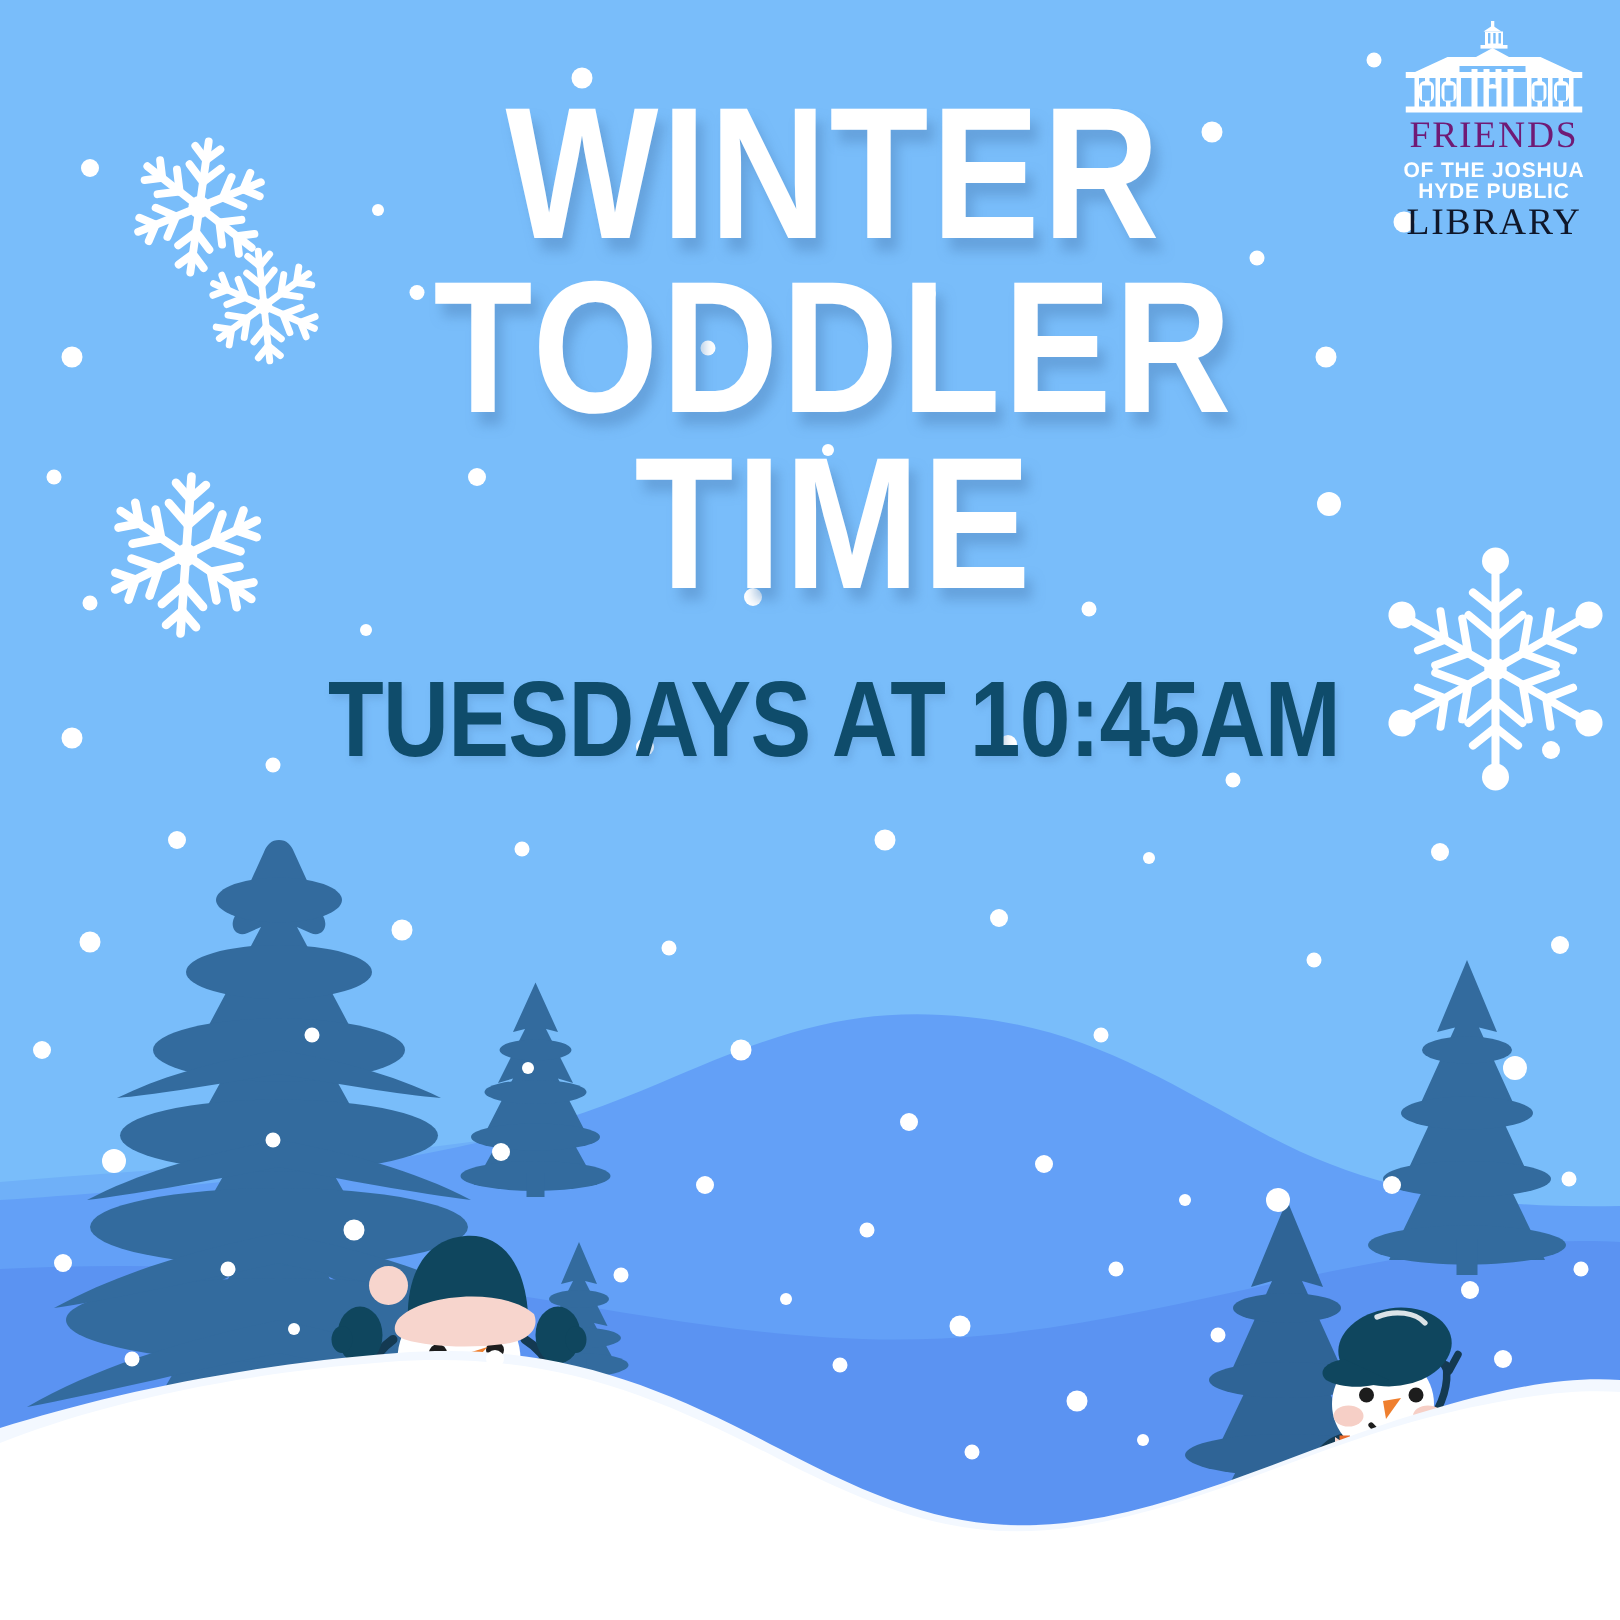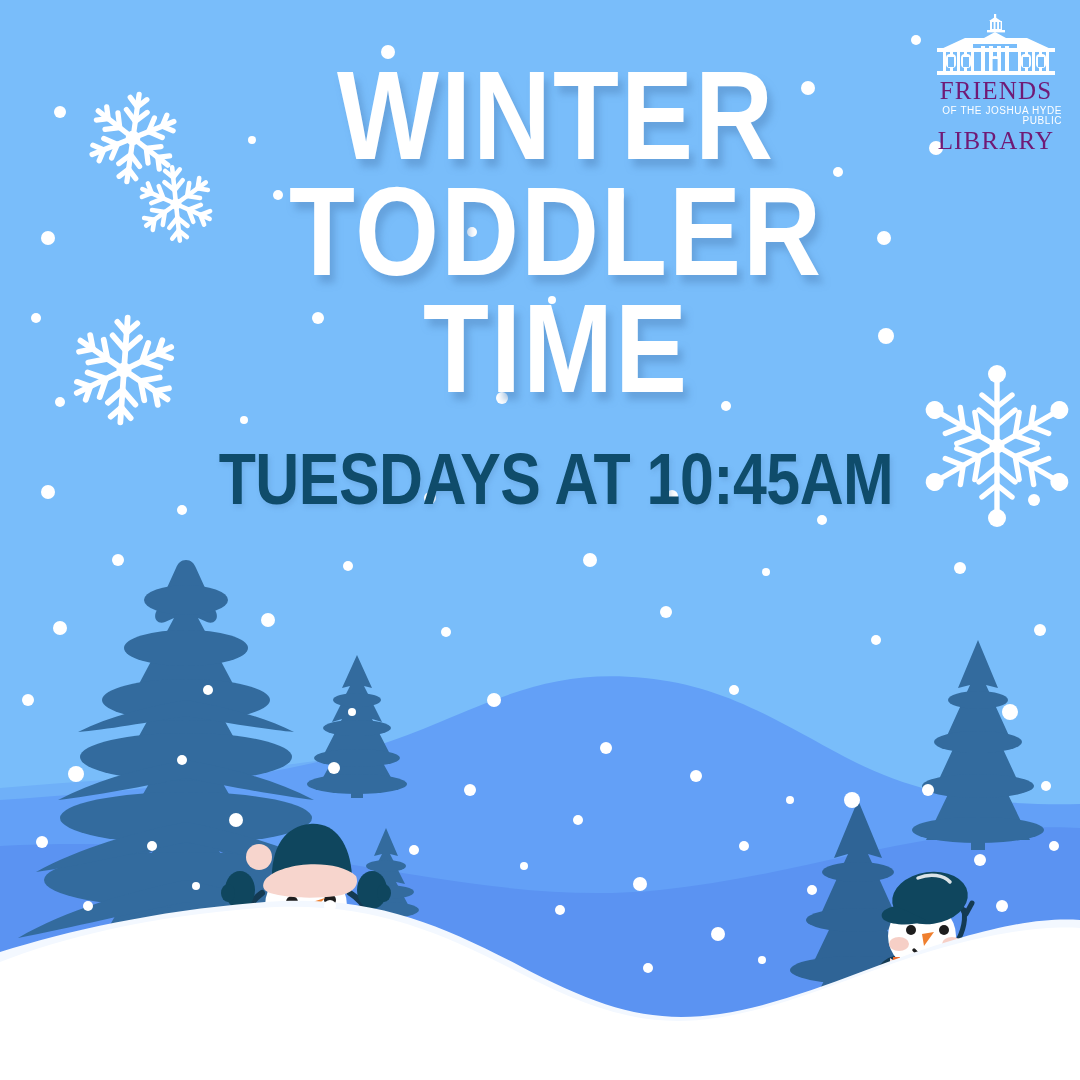--- a/index.html
+++ b/index.html
@@ -29,31 +29,30 @@
   }
   #logo .bldg { display:block; width:118px; height:62px; margin:0 auto 2px auto; }
   #logo .friends {
     font-family:"Liberation Serif", serif;
     font-size:25px; font-weight:400;
     letter-spacing:1.2px; line-height:1;
     color:#701a75;
   }
   #logo .ofthe {
     font-family:"Liberation Sans", sans-serif;
-    font-size:10px; font-weight:400;
+    font-size:14px; font-weight:700;
     letter-spacing:0.55px; line-height:1;
     margin:3px 0 2px 0;
     color:#ffffff;
-    text-align:right;
   }
   #logo .library {
     font-family:"Liberation Serif", serif;
     font-size:25px; font-weight:400;
     letter-spacing:1.2px; line-height:1;
-    color:#701a75;
+    color:#0f172a;
   }
 
   
   #textblock {
     position:absolute; left:16px; top:0; width:1080px;
     z-index:35; text-align:center;
   }
   .title-line {
     display:block;
     font-family:"Liberation Sans", sans-serif;

